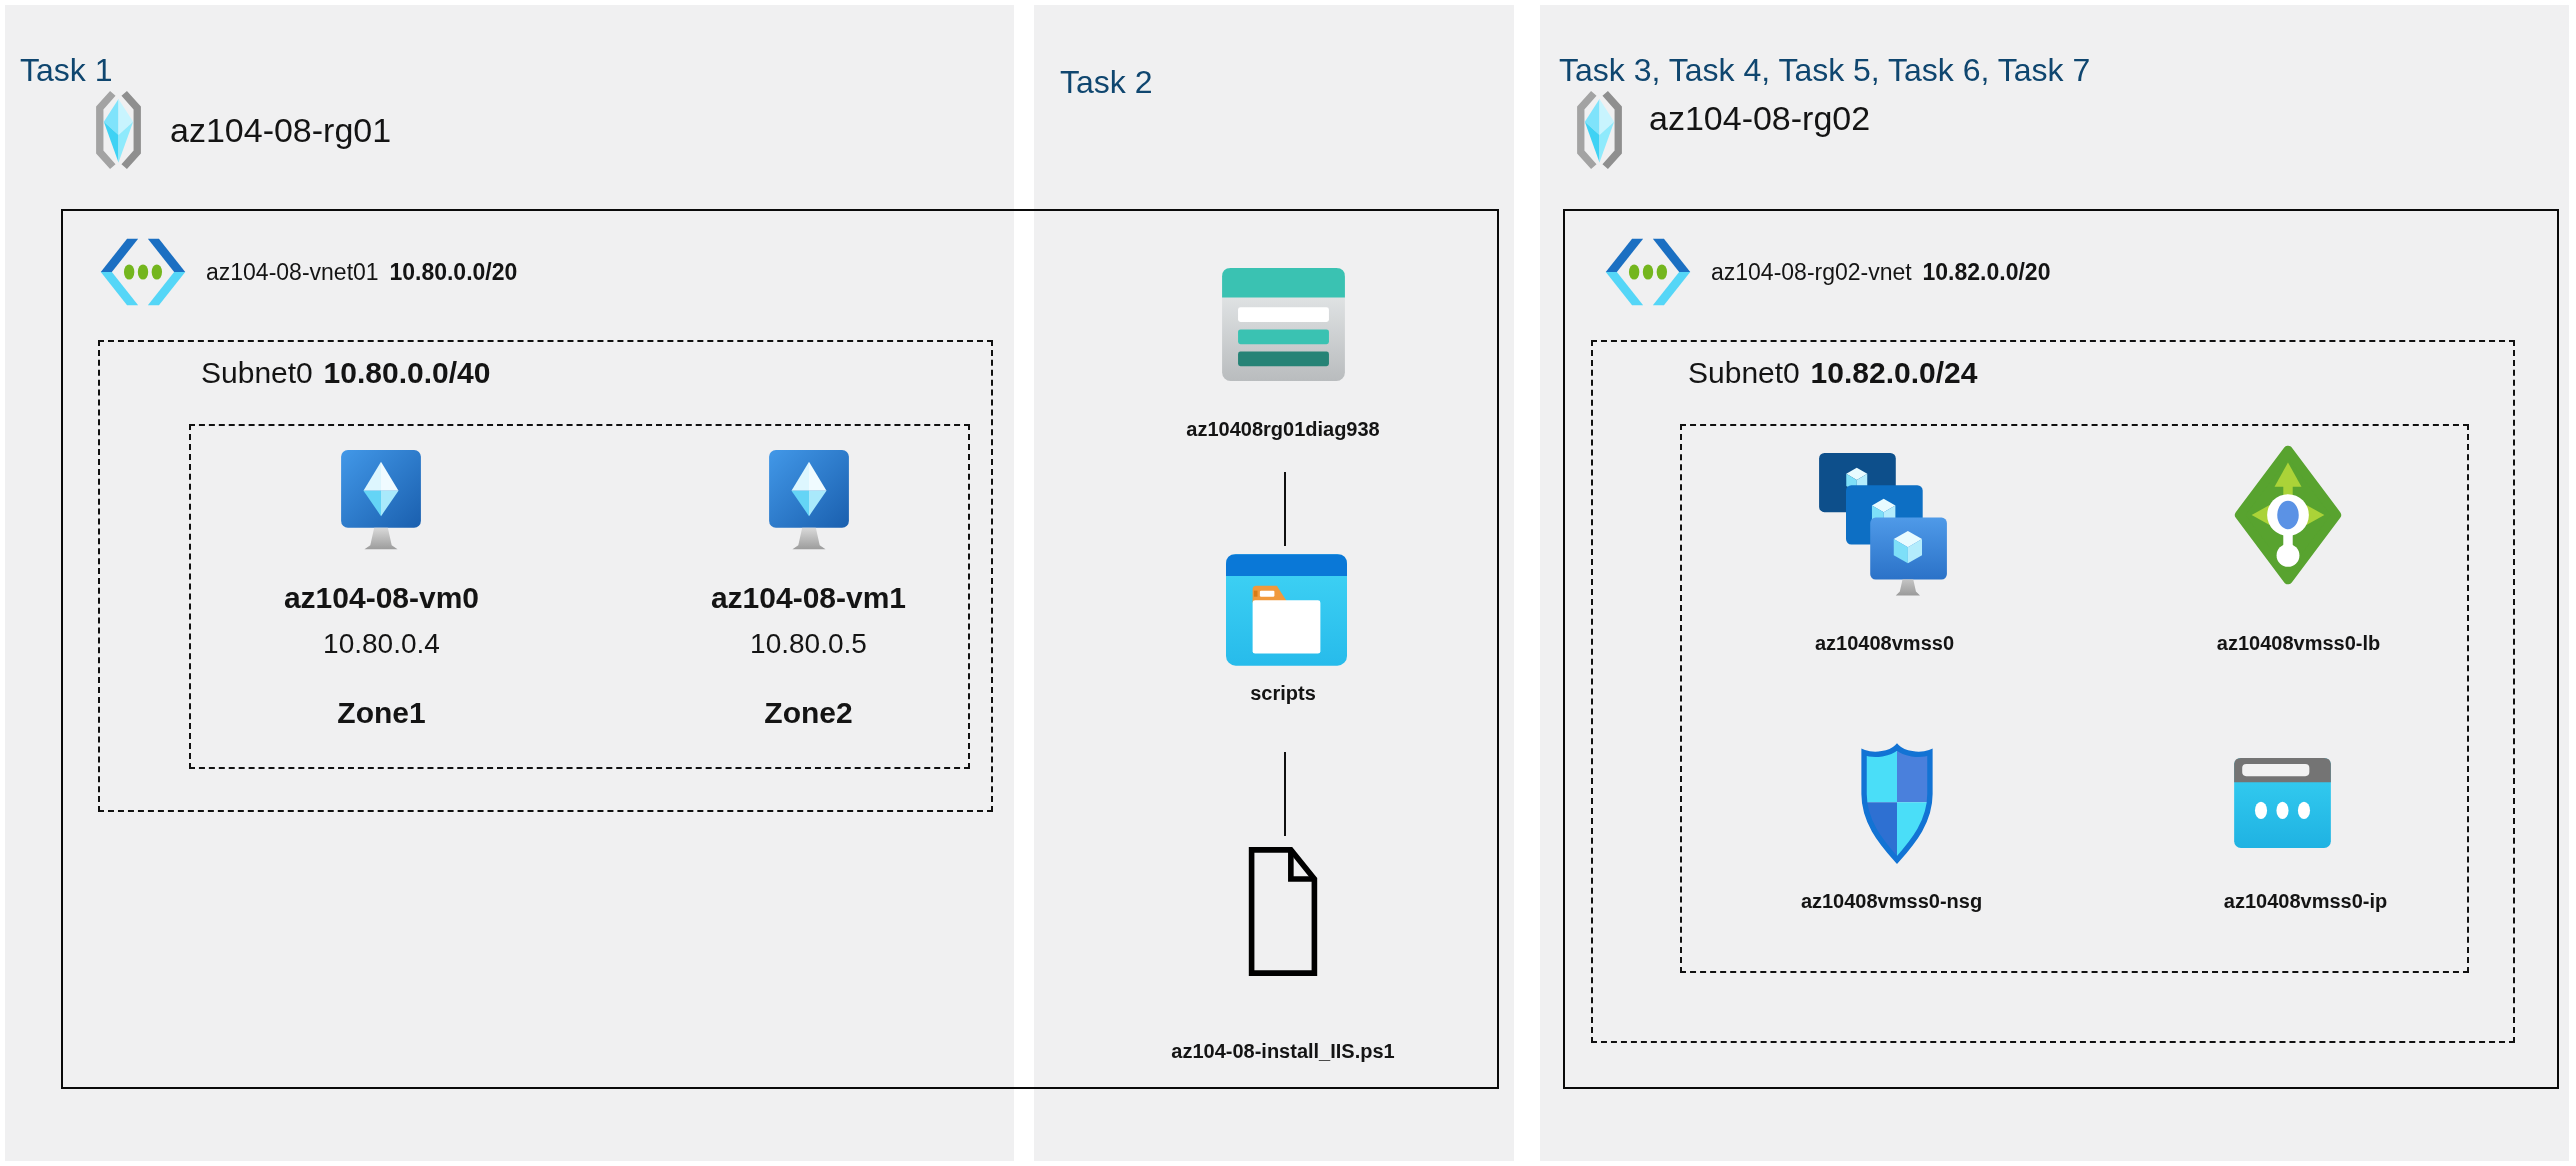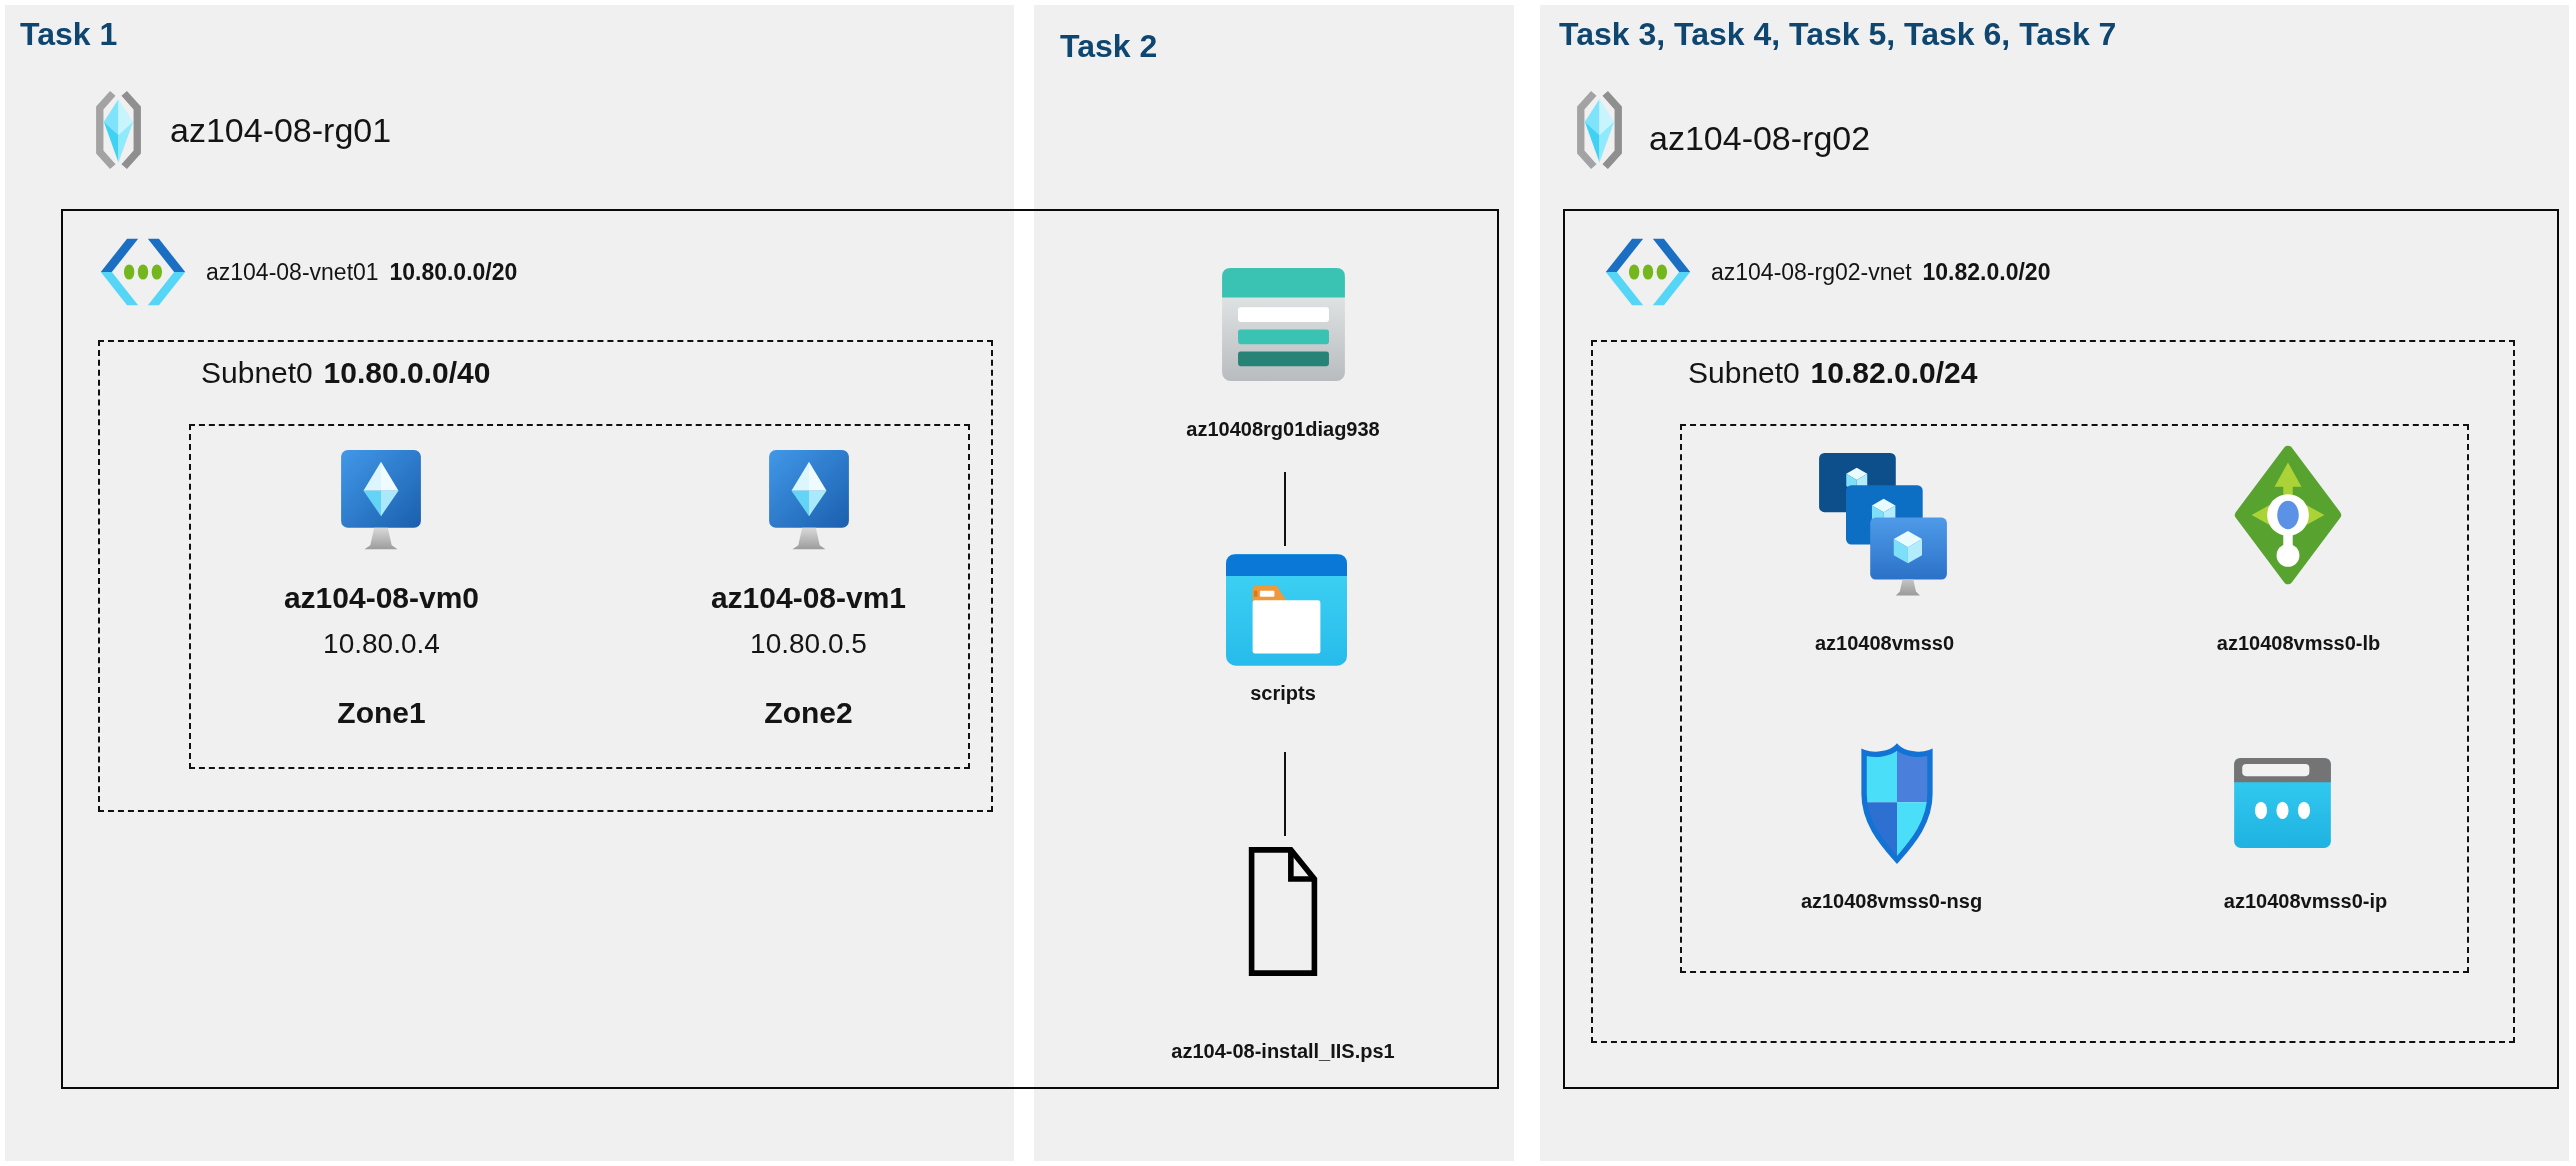--- a/index.html
+++ b/index.html
@@ -1,18 +1,18 @@
 <!DOCTYPE html>
 <html style="font-size:10.8px"><head>
 <meta charset="utf-8">
 <style>
   html,body{margin:0;padding:0;background:#ffffff;}
   .canvas{position:relative;width:2576px;height:1166px;background:#ffffff;font-family:"Liberation Sans",sans-serif;color:#141414;overflow:hidden;}
   .panel{position:absolute;top:5.4px;height:1156px;background:#f0f0f1;}
-  .task-title{position:absolute;font-size:32px;font-weight:700;color:#0f466f;white-space:nowrap;}
+  .task-title{position:absolute;font-size:32px;font-weight:400;color:#0f466f;white-space:nowrap;margin-top:36px;}
   .blackbox{position:absolute;border:2.7px solid #0a0a0a;box-sizing:border-box;background:transparent;}
   .dashbox{position:absolute;border:2px dashed #111;box-sizing:border-box;background:transparent;}
   .row-label{position:absolute;display:flex;align-items:center;white-space:nowrap;}
   .b{font-weight:400;}
   .r{font-weight:700;}
   .gap{margin-left:10.8px;}
   .f-rg{font-size:34px;}
   .f-vnet{font-size:23px;}
   .f-subnet{font-size:30px;}
   .center-label{position:absolute;text-align:center;white-space:nowrap;}
@@ -147,21 +147,21 @@
   <div class="center-label f-nodebig" style="left:1047px;top:1040px;width:472px;">az104-08-install_IIS.ps1</div>
 
   <svg class="icon" style="left:1571px;top:88px;" width="57" height="84" viewBox="0 0 70 100">
     <path d="M28 5 L12 23 L12 77 L28 95" stroke="#a3a3a3" stroke-width="9" fill="none"></path>
     <path d="M42 5 L58 23 L58 77 L42 95" stroke="#8f8f8f" stroke-width="9" fill="none"></path>
     <polygon points="35,12 17,40 35,56" fill="#7fe3fb"></polygon>
     <polygon points="35,12 53,40 35,56" fill="#c8f4fe"></polygon>
     <polygon points="17,40 35,56 35,90" fill="#3fd2f4"></polygon>
     <polygon points="53,40 35,56 35,90" fill="#8feafc"></polygon>
   </svg>
-  <div class="row-label f-rg" style="left:1649px;top:96px;height:84px;">
+  <div class="row-label f-rg" style="left:1649px;top:76px;height:84px;">
     <span class="b">az104-08-rg02</span>
   </div>
 
   <div class="blackbox" style="left:1563px;top:209px;width:996px;height:880px;"></div>
 
   <svg class="icon" style="left:1603px;top:237px;" width="90" height="70" viewBox="0 0 130 100">
     <polygon points="42,2 58,2 20,50 4,50" fill="#1b6fc2"></polygon>
     <polygon points="4,50 20,50 58,98 42,98" fill="#55d6f7"></polygon>
     <polygon points="88,2 72,2 110,50 126,50" fill="#1b6fc2"></polygon>
     <polygon points="126,50 110,50 72,98 88,98" fill="#55d6f7"></polygon>

